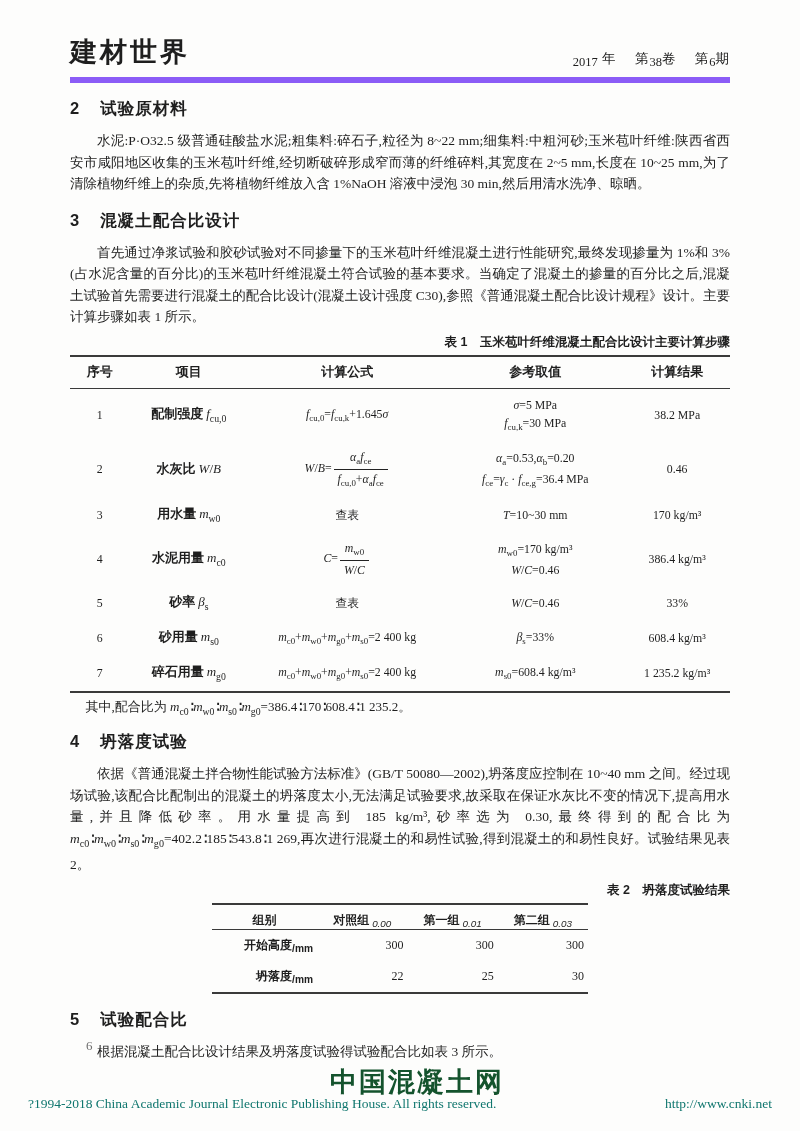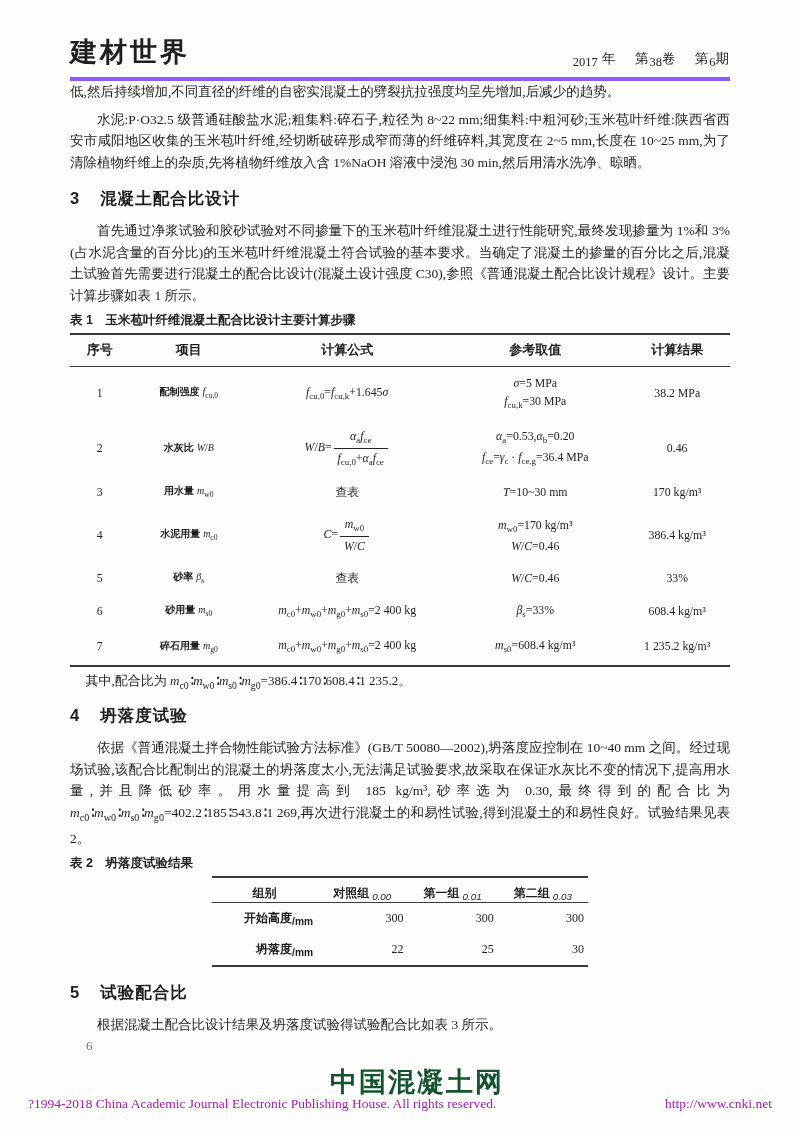--- a/index.html
+++ b/index.html
@@ -4,45 +4,45 @@
 <style>
   html,body{margin:0;padding:0;background:#e9e9e9;}
   .page{
     position:relative; width:800px; height:1131px; margin:0 auto;
     background:#fdfdfc; color:#1e1e1e; box-sizing:border-box;
     padding:34px 70px 0 70px; overflow:hidden;
     font-family:"Liberation Serif","DejaVu Serif",serif;
   }
   
   .hdr{display:flex; justify-content:space-between; align-items:flex-end;
-       border-bottom:4px solid #8b5cf6; padding-bottom:7px;}
+       border-bottom:6px solid #8b5cf6; padding-bottom:7px;}
   .journal-title{font-size:27px; font-weight:bold; letter-spacing:3px;
        font-family:"Liberation Sans","DejaVu Sans",sans-serif;}
   .issue{font-size:13.5px; letter-spacing:1px; padding-bottom:2px;}
   .issue .dig{font-size:12.5px; position:relative; top:3px; letter-spacing:0;}
   .issue .gap{display:inline-block; width:14px;}
   
   p.body{font-size:13.5px; line-height:21.5px; text-align:justify;
          text-indent:2em; margin:0 0 6px 0;}
   p.no-indent{text-indent:0;}
   .cont{margin-top:9px;}
   
   .sec{font-family:"Liberation Sans","DejaVu Sans",sans-serif;
        font-size:16.5px; font-weight:bold; margin:15px 0 10px 0; letter-spacing:1px;}
   .sec-num{margin-right:20px;}
   
-  .tbl-caption{text-align:left; font-weight:bold; font-size:12.5px;
+  .tbl-caption{text-align:right; font-weight:bold; font-size:12.5px;
        font-family:"Liberation Sans","DejaVu Sans",sans-serif; margin:4px 0 4px 0;}
   table{border-collapse:collapse;}
   .t1{width:100%; font-size:11.8px; border-top:2px solid #3a3a3a; border-bottom:2px solid #3a3a3a;
       margin-bottom:4px;}
   .t1 thead th{font-family:"Liberation Sans","DejaVu Sans",sans-serif; font-weight:bold;
       font-size:13px; padding:6px 2px 7px 2px; border-bottom:1.2px solid #3a3a3a;}
   .t1 td{text-align:center; padding:7px 2px; line-height:1.45;}
-  .t1 .c-item{font-family:"Liberation Sans","DejaVu Sans",sans-serif; font-weight:bold; font-size:10px;}
+  .t1 .c-item{font-family:"Liberation Sans","DejaVu Sans",sans-serif; font-weight:bold; font-size:13px;}
   .t1 .c-item .sym{font-family:"Liberation Serif","DejaVu Serif",serif; font-weight:normal; margin-left:3px;}
   .refline{line-height:1.55;}
   sub{font-size:0.75em;}
   i{font-style:italic;}
   .frac{display:inline-block; vertical-align:middle; text-align:center; margin:0 2px;}
   .frac .fnum{display:block; border-bottom:1px solid #222; padding:0 4px 1px 4px;}
   .frac .fden{display:block; padding:1px 4px 0 4px;}
   .note{font-size:13px; margin:5px 0 2px 0; padding-left:1.2em;}
   .t2{width:57%; margin:2px auto 0 auto; font-size:12px;
       border-top:2px solid #3a3a3a; border-bottom:2px solid #3a3a3a;}
@@ -52,39 +52,41 @@
   .t2 .rowlabel{font-family:"Liberation Sans","DejaVu Sans",sans-serif; font-weight:bold; text-align:right;}
   .subnum{font-size:0.82em; position:relative; top:3px; margin-left:3px; font-weight:normal;font-style:italic;}
   .unit{font-size:0.85em; position:relative; top:3px;}
   
   .page-num{position:absolute; left:86px; top:1038px; font-size:13px; color:#6d6d6d;}
   .watermark{position:absolute; left:330px; top:1064px; z-index:2;
       color:#14532d; font-size:27px; font-weight:bold; letter-spacing:2px;
       font-family:"Liberation Sans","DejaVu Sans",sans-serif;}
   .footer{position:absolute; left:28px; right:28px; top:1096px; z-index:1;
       display:flex; justify-content:space-between;
-      color:#a21caf; font-size:13.5px; font-family:"Liberation Serif",serif;}
+      color:#0f766e; font-size:13.5px; font-family:"Liberation Serif",serif;}
 </style>
 </head>
 <body>
 
 <div class="page">
 
   <div class="hdr">
     <div class="journal-title">建材世界</div>
     <div class="issue">
       <span class="dig">2017</span>
       <span>年</span><span class="gap"></span>
       <span>第</span><span class="dig">38</span><span>卷</span><span class="gap"></span>
       <span>第</span><span class="dig">6</span><span>期</span>
     </div>
   </div>
 
-  <p class="body no-indent cont">低,然后持续增加,不同直径的纤维的自密实混凝土的劈裂抗拉强度均呈先增加,后减少的趋势。</p>
-
+
+  <h2 class="sec">
+    <span class="sec-num">2</span><span>试验原材料</span>
+  </h2>
   <p class="body">水泥:P·O32.5 级普通硅酸盐水泥;粗集料:碎石子,粒径为 8~22 mm;细集料:中粗河砂;玉米苞叶纤维:陕西省西安市咸阳地区收集的玉米苞叶纤维,经切断破碎形成窄而薄的纤维碎料,其宽度在 2~5 mm,长度在 10~25 mm,为了清除植物纤维上的杂质,先将植物纤维放入含 1%NaOH 溶液中浸泡 30 min,然后用清水洗净、晾晒。</p>
 
   <h2 class="sec">
     <span class="sec-num">3</span><span>混凝土配合比设计</span>
   </h2>
   <p class="body">首先通过净浆试验和胶砂试验对不同掺量下的玉米苞叶纤维混凝土进行性能研究,最终发现掺量为 1%和 3%(占水泥含量的百分比)的玉米苞叶纤维混凝土符合试验的基本要求。当确定了混凝土的掺量的百分比之后,混凝土试验首先需要进行混凝土的配合比设计(混凝土设计强度 C30),参照《普通混凝土配合比设计规程》设计。主要计算步骤如表 1 所示。</p>
 
   <div class="tbl-caption">表 1　玉米苞叶纤维混凝土配合比设计主要计算步骤</div>
   <table class="t1">
     <thead>

